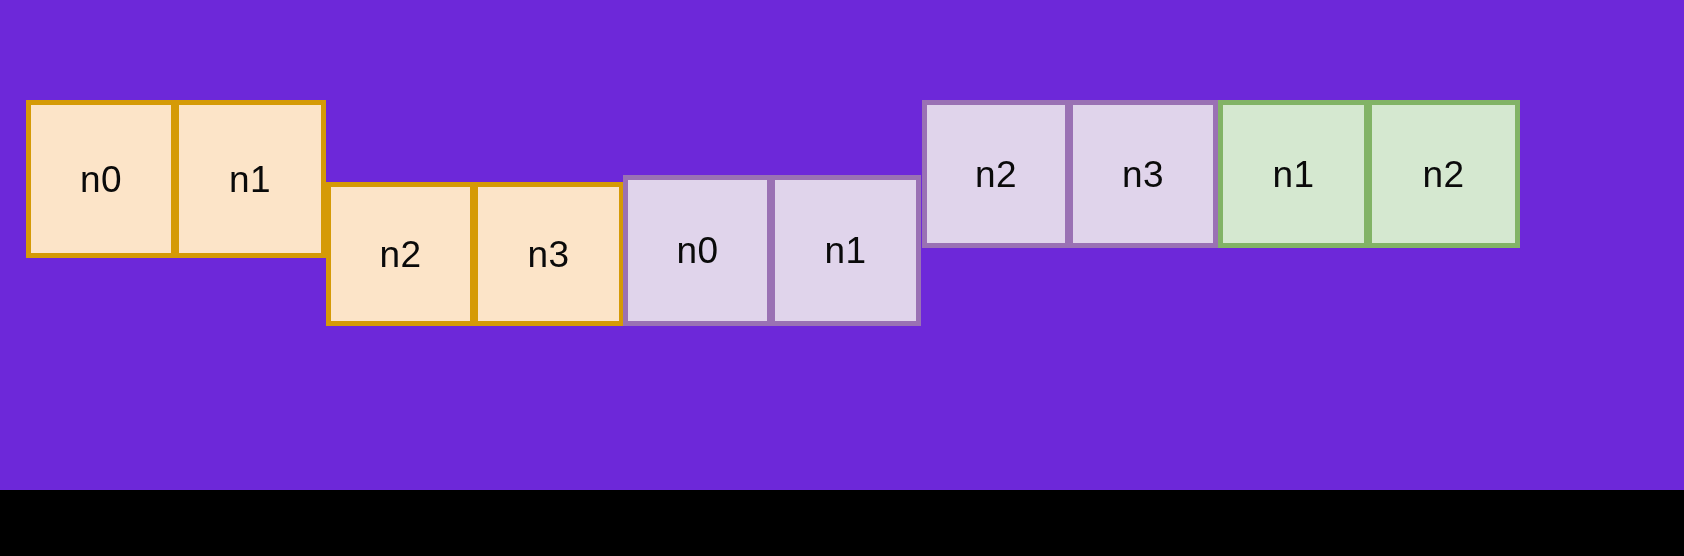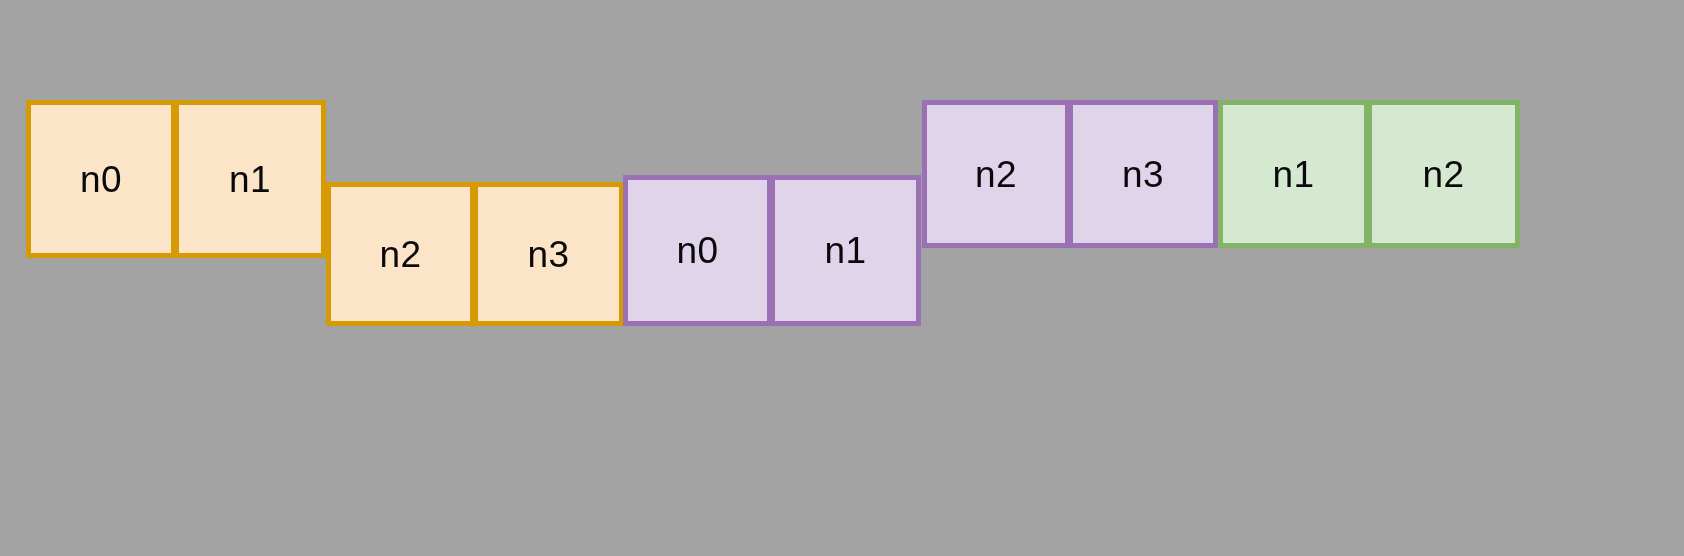--- a/index.html
+++ b/index.html
@@ -9,22 +9,22 @@
   }
   body {
     width: 1684px;
     height: 556px;
     overflow: hidden;
     font-family: "Liberation Sans", sans-serif;
   }
   #canvas {
     position: relative;
     width: 1684px;
-    height: 556px;
-    background: #a3a3a3;
+    height: 490px;
+    background: #6d28d9;
   }
   .group {
     position: absolute;
     display: flex;
     box-sizing: border-box;
   }
   .cell {
     box-sizing: border-box;
     display: flex;
     align-items: center;

